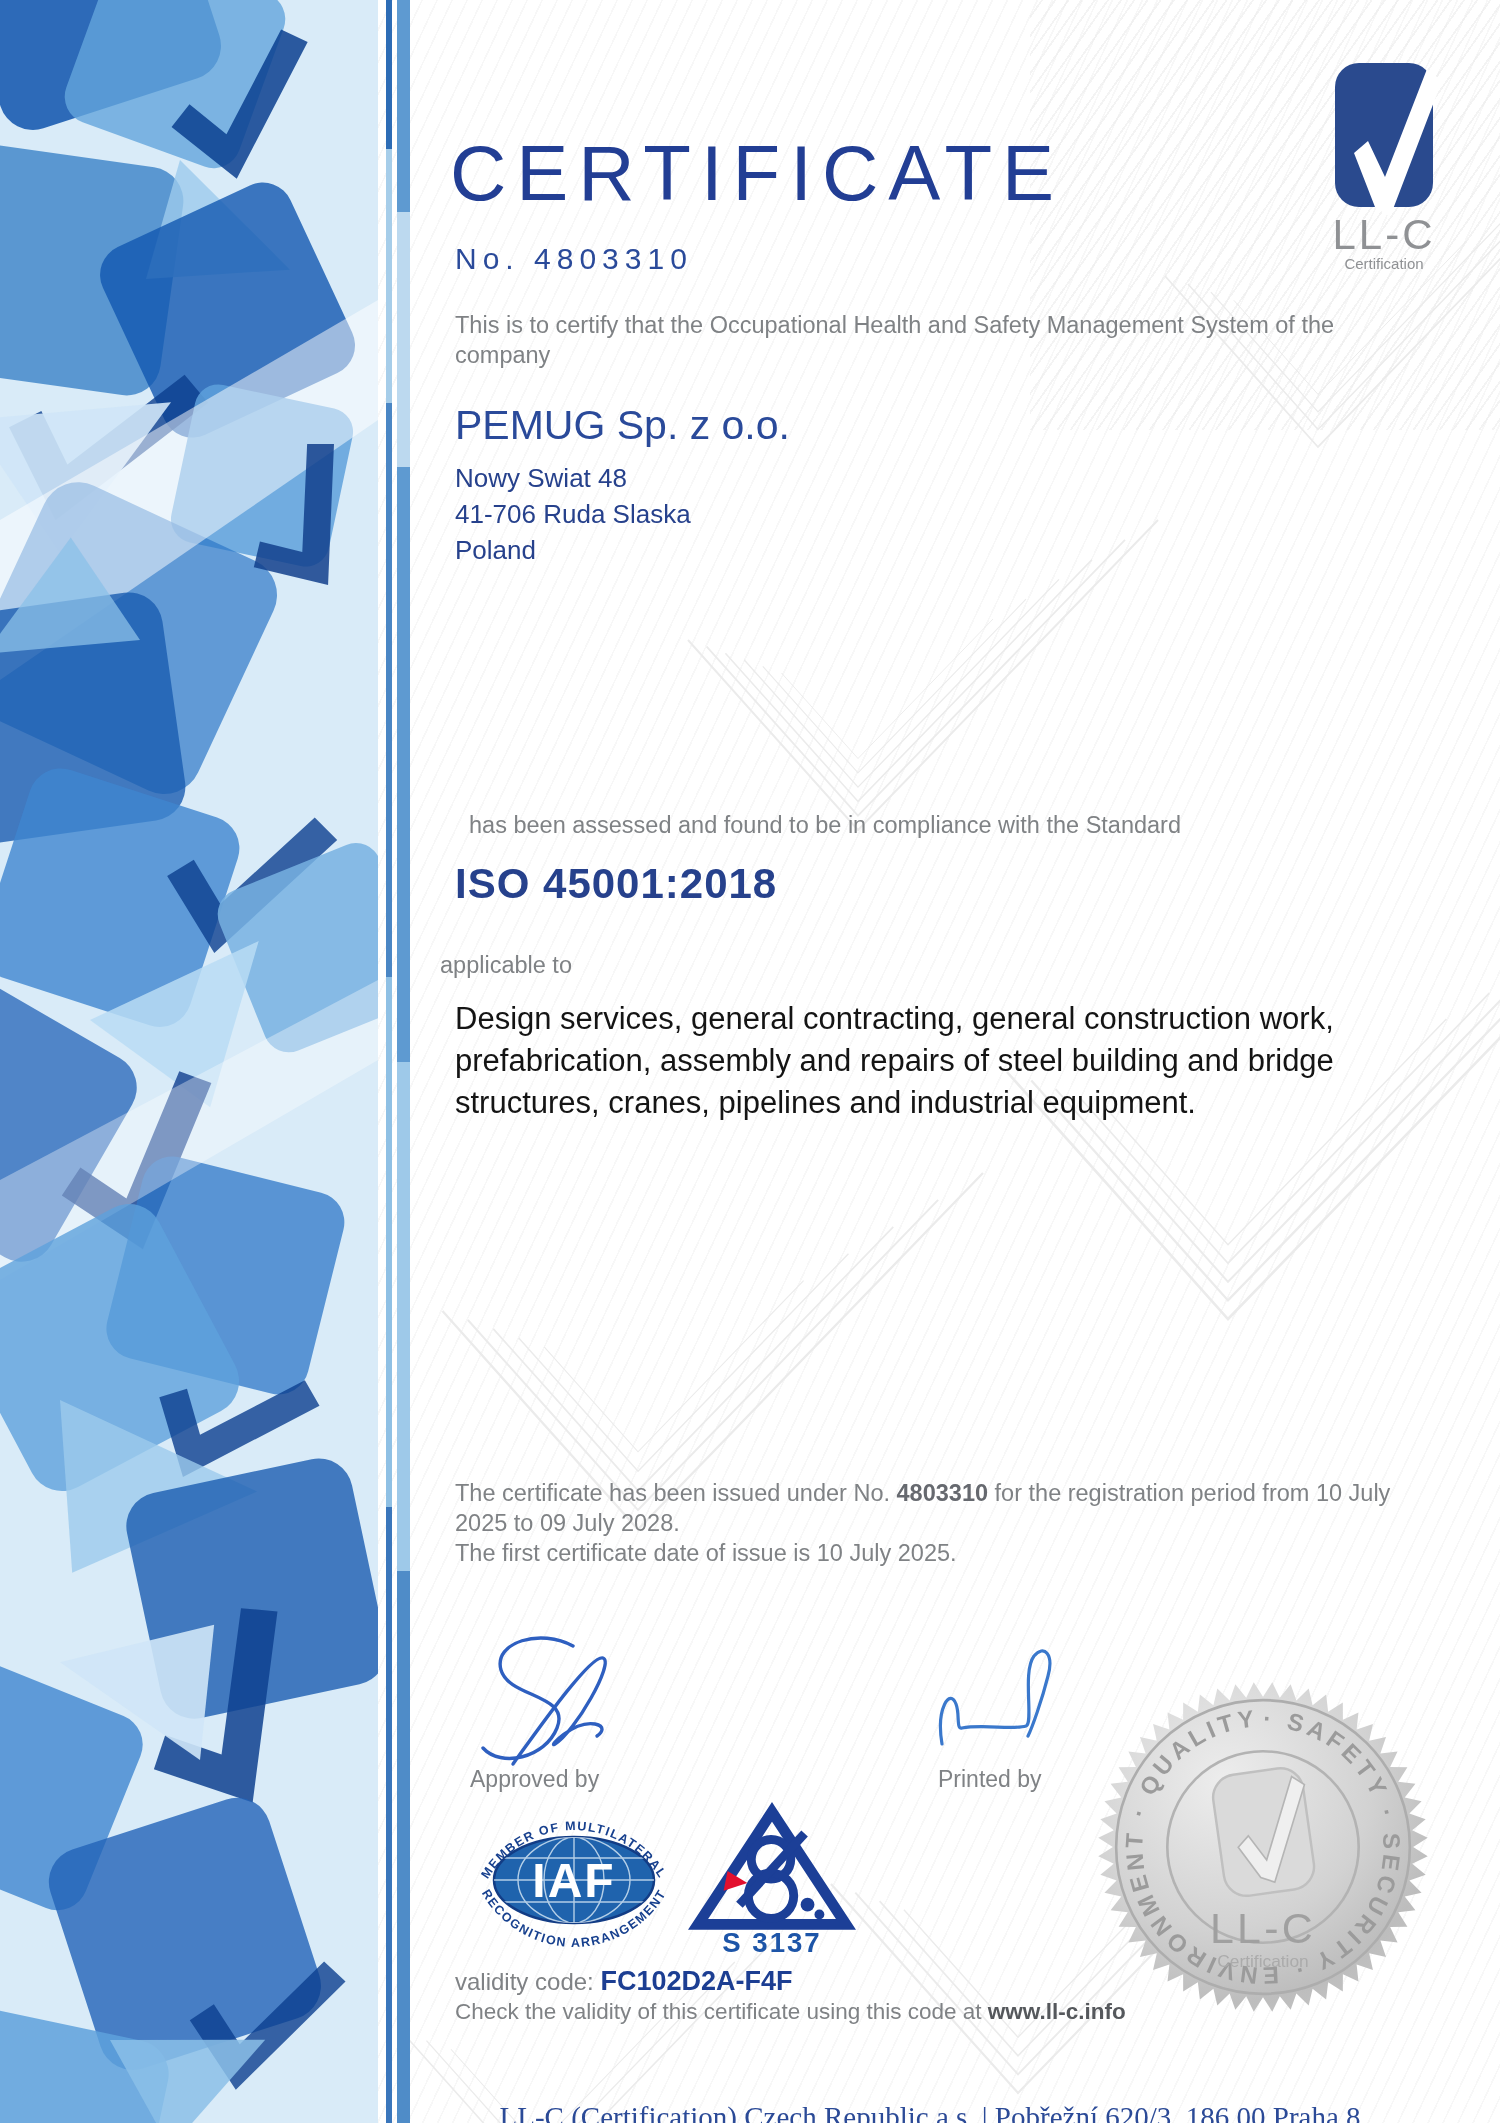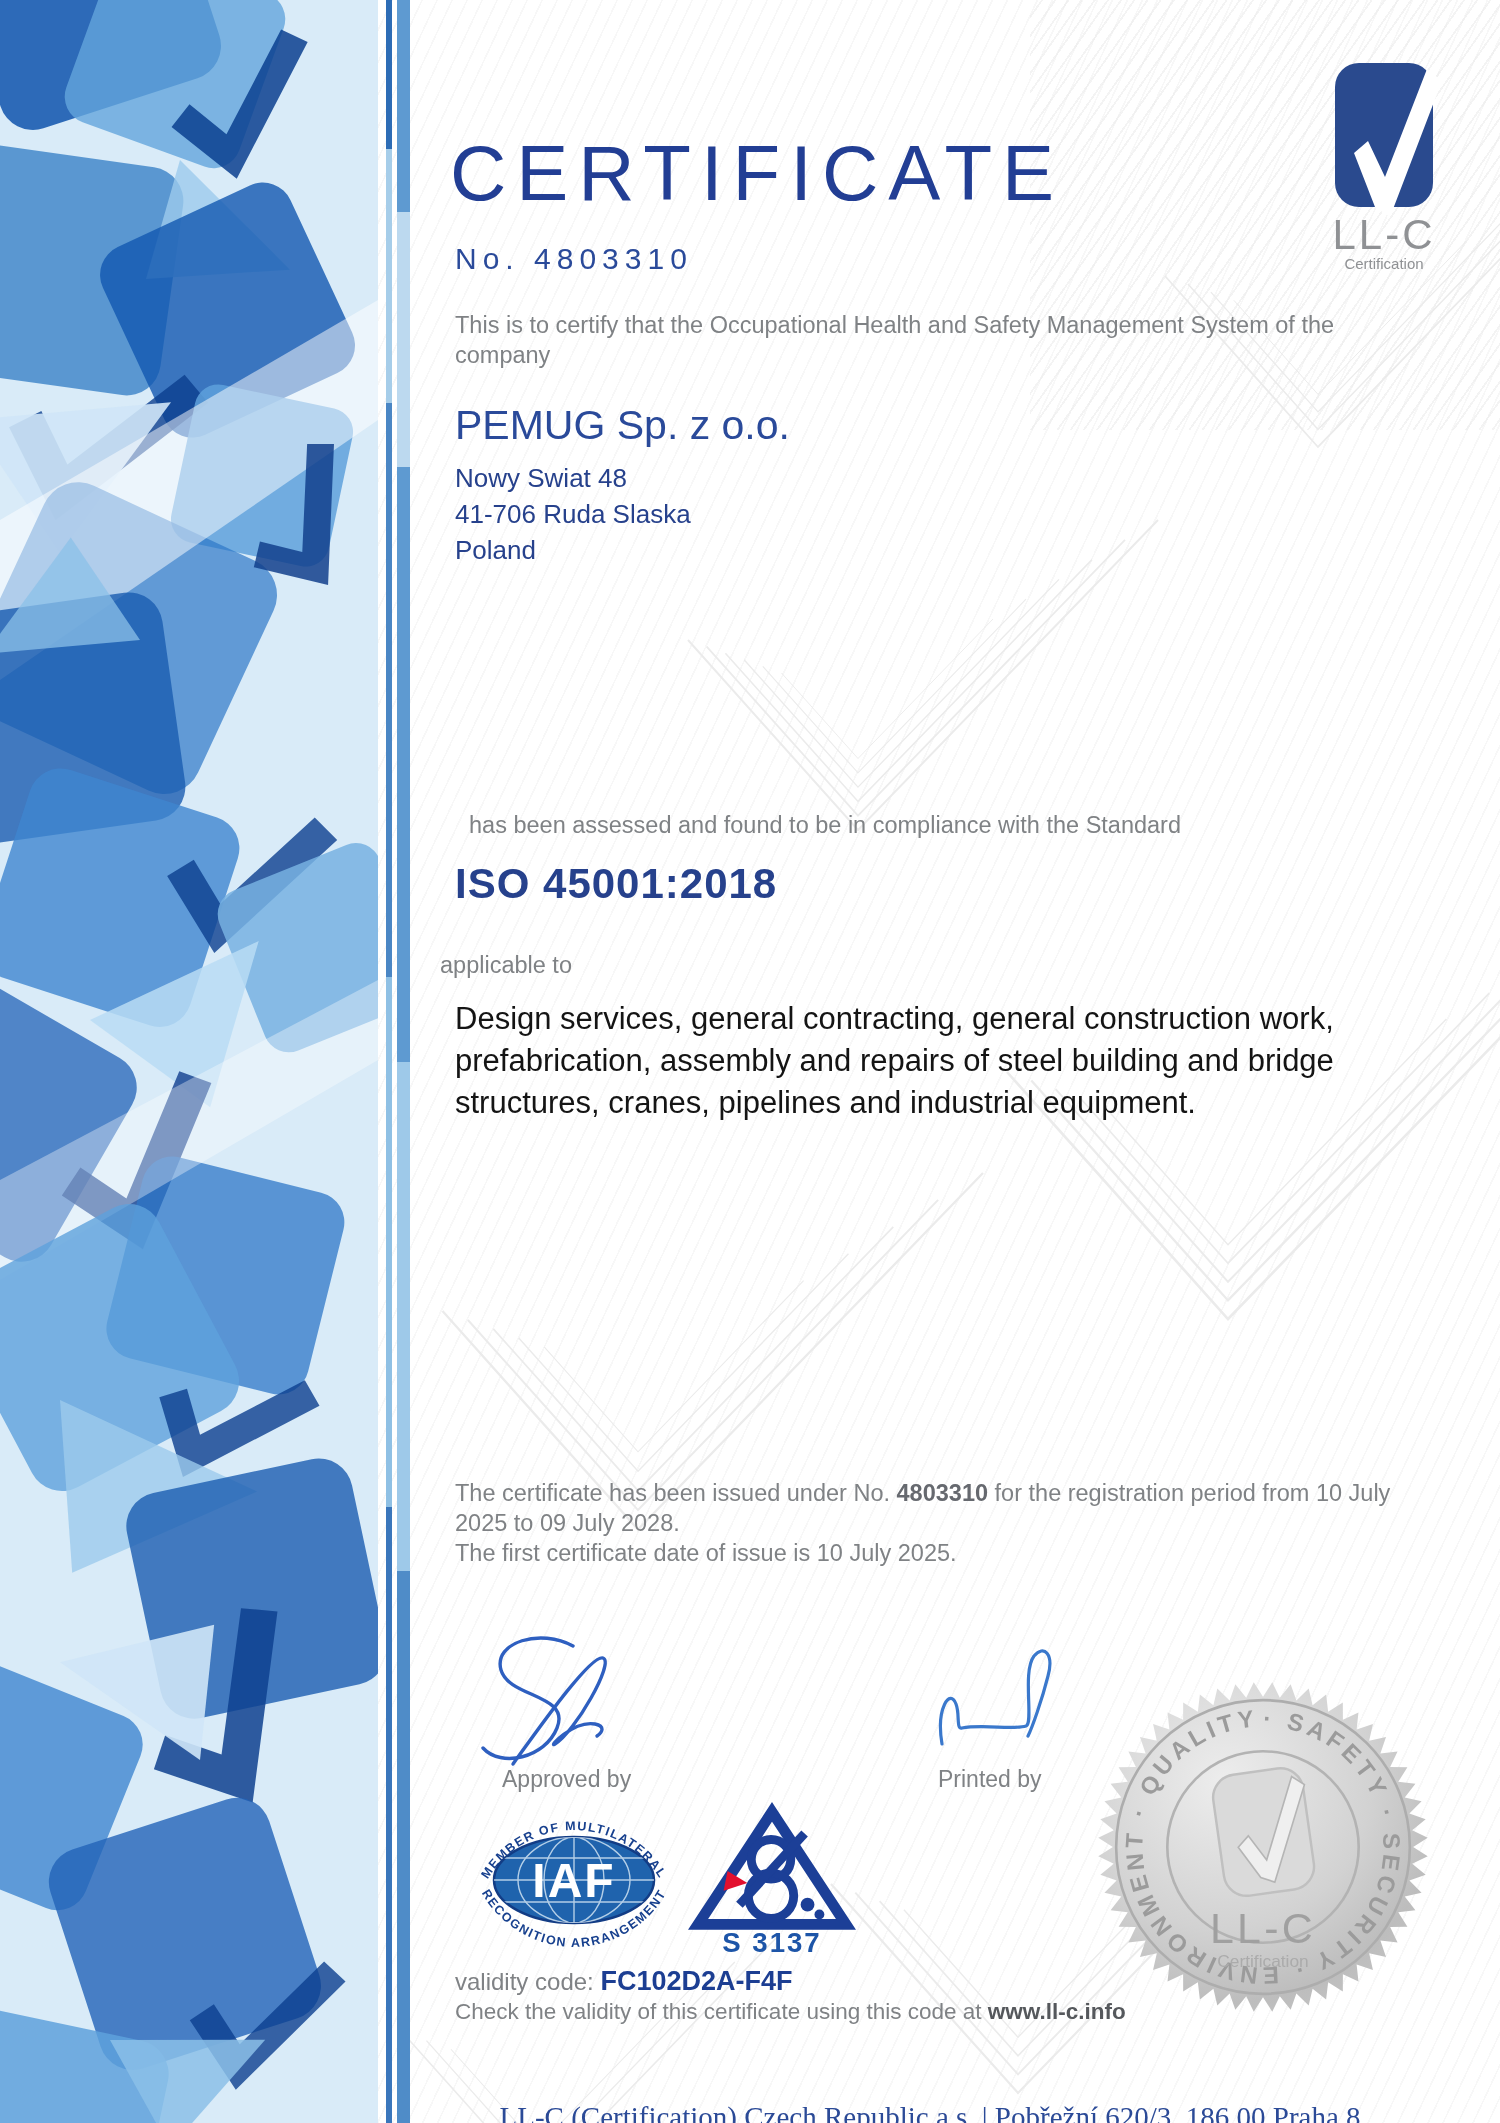--- a/index.html
+++ b/index.html
@@ -29,21 +29,21 @@
   .intro{left:455px;top:310px;width:910px;font-size:23.5px;line-height:30px;}
   .company{left:455px;top:402px;font-size:41px;color:#2a4a9a;}
   .address{left:455px;top:460px;font-size:26px;line-height:36px;color:#26418c;}
   .assessment{left:455px;top:812px;font-size:23.5px;margin-left:14px;}
   .standard{left:455px;top:860px;font-size:42px;color:#26418c;letter-spacing:1px;font-weight:bold;}
   .applicable{left:440px;top:952px;font-size:23.5px;}
   .scope{left:455px;top:998px;width:910px;font-size:31px;line-height:42px;font-weight:normal;color:#141414;}
   .issue{left:455px;top:1478px;width:950px;font-size:23.5px;line-height:30px;}
   .issue b{color:#66696f;}
   .siglabel{font-size:23px;color:#7f8285;}
-  .lbl-approved{left:470px;top:1766px;margin-left:32px;}
+  .lbl-approved{left:470px;top:1766px;}
   .lbl-printed{left:938px;top:1766px;}
 
   .seal{left:1098px;top:1682px;width:330px;height:330px;
     background:radial-gradient(circle at 38% 30%,#ededed,#d2d2d2 48%,#bdbdbd 72%,#cbcbcb 100%);}
   .seal svg{position:absolute;inset:0;}
 
   .validity1{left:455px;top:1966px;font-size:24px;}
   .validity1 .code{font-size:27px;font-weight:bold;color:#1c3e92;}
   .validity2{left:455px;top:1999px;font-size:22.5px;}
   .validity2 b{color:#55585c;}

